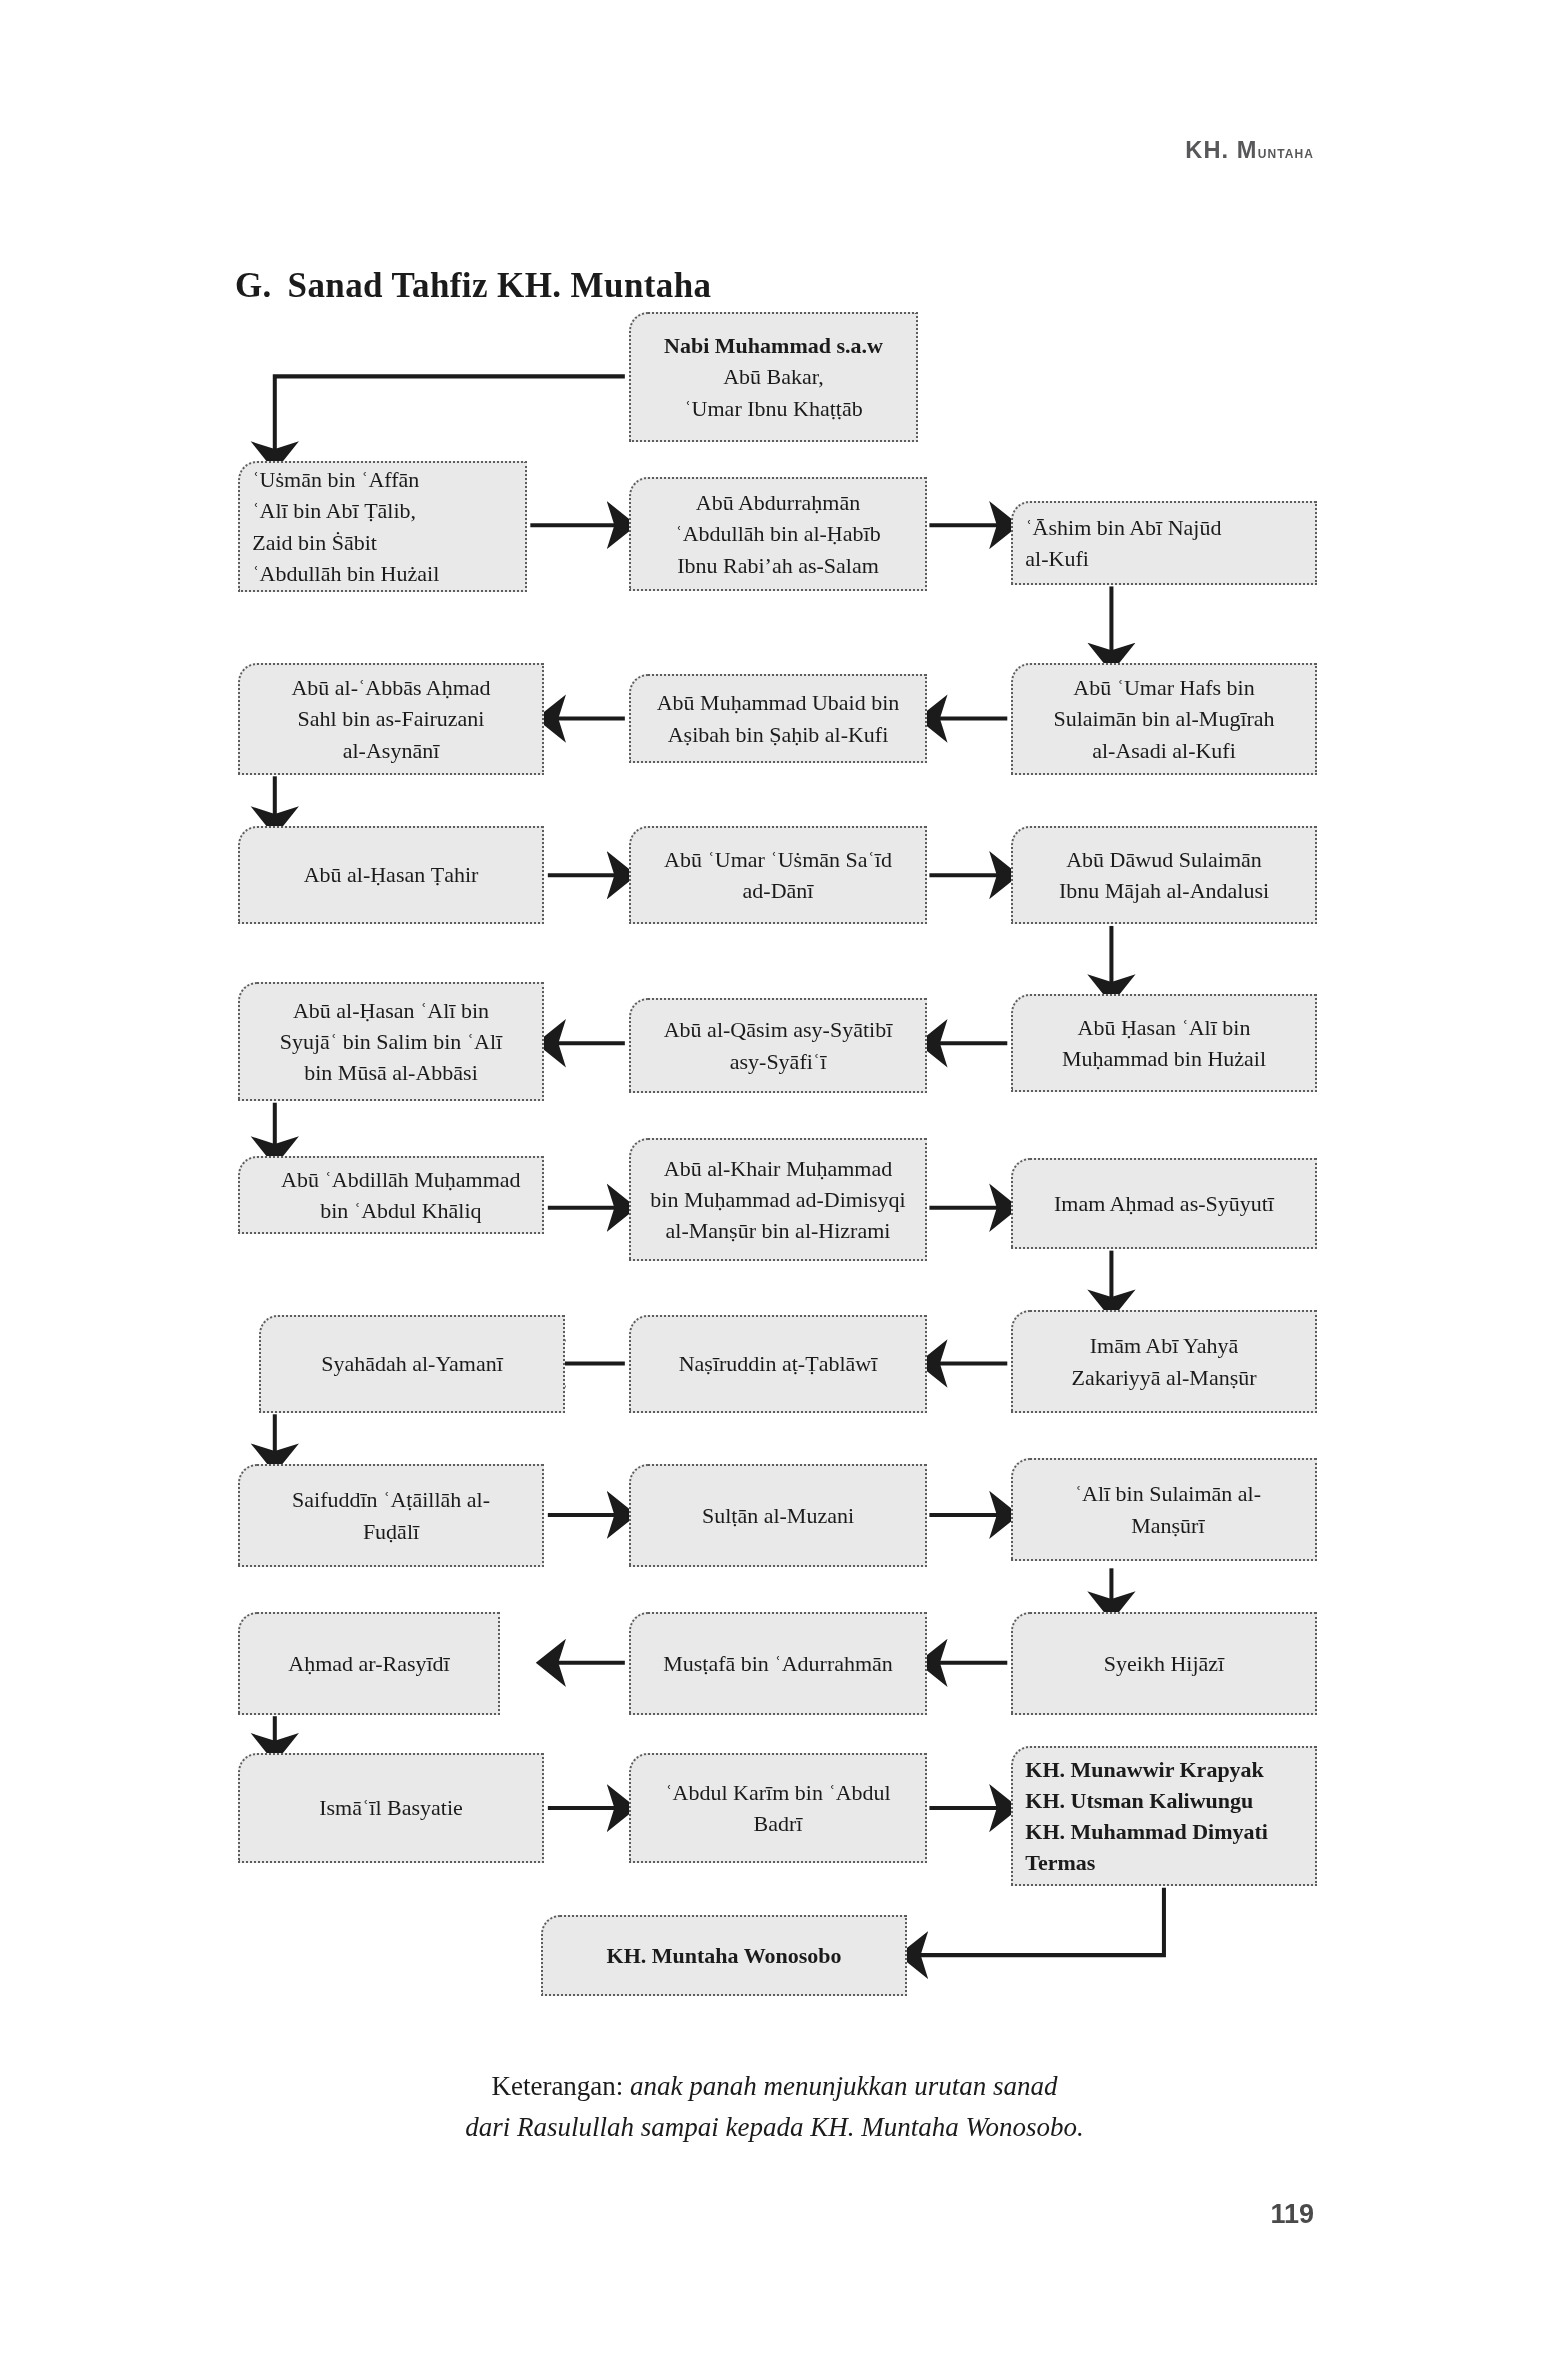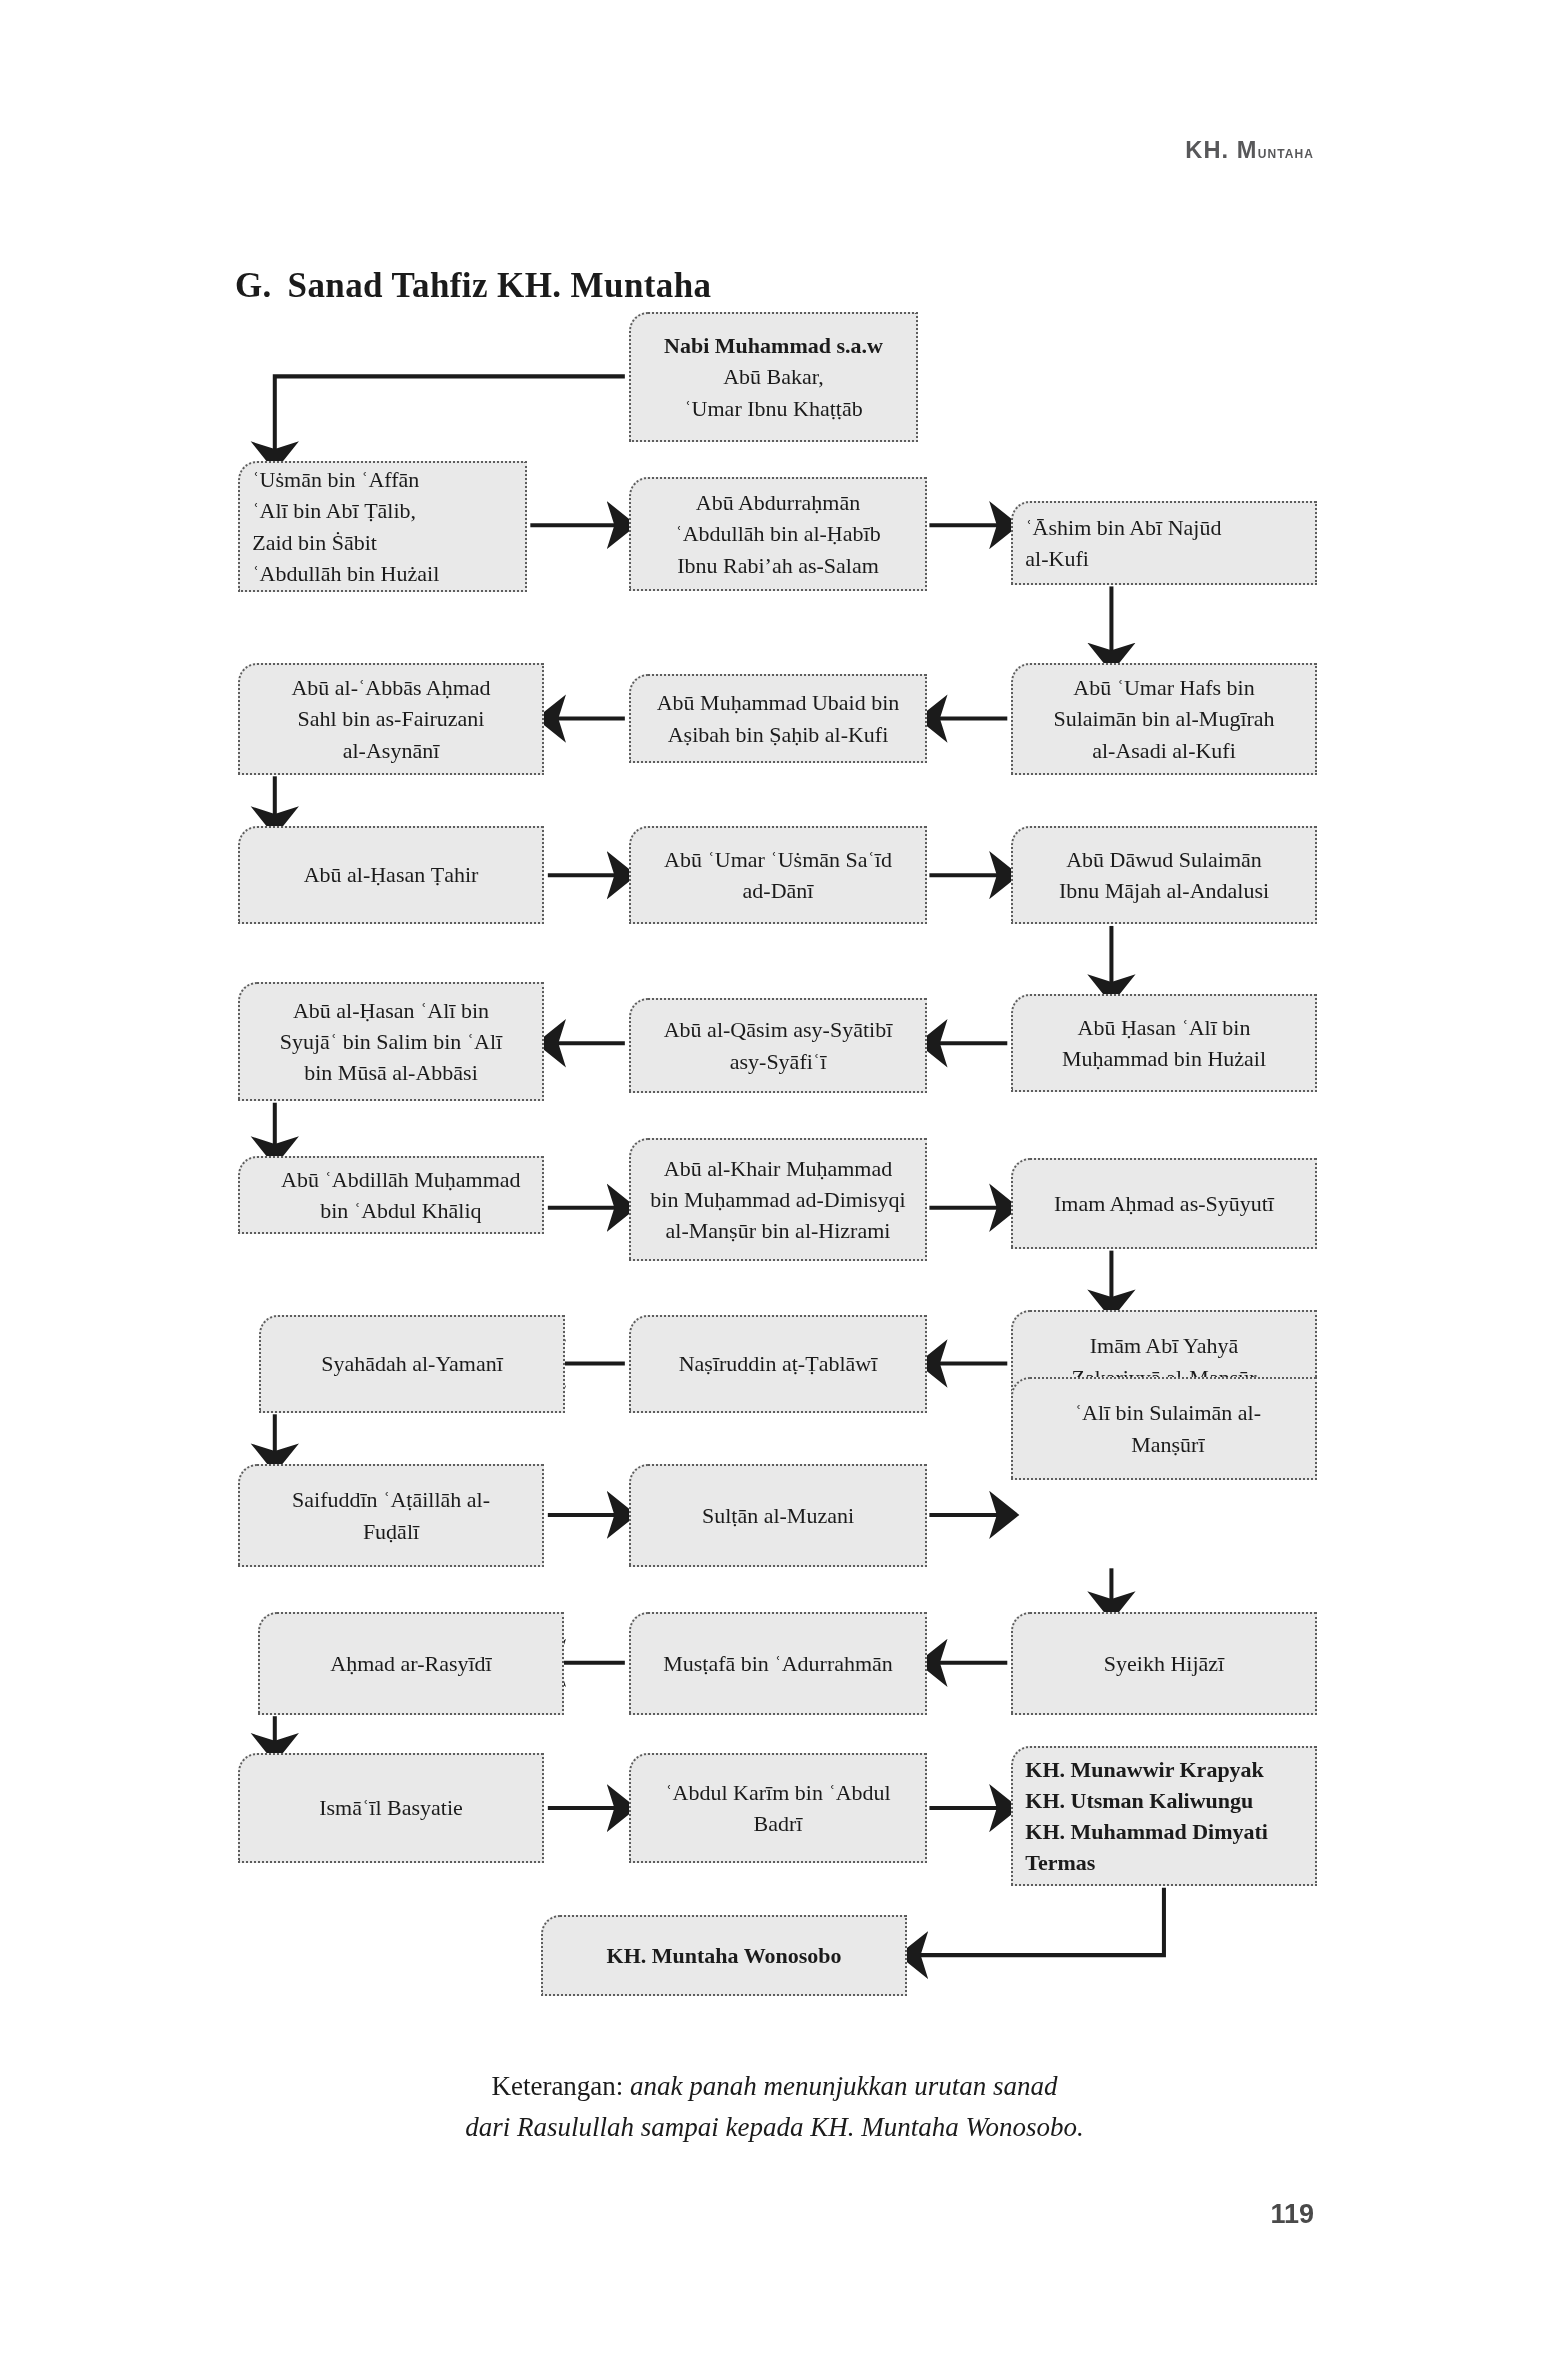--- a/index.html
+++ b/index.html
@@ -201,24 +201,24 @@
     </div>
     <div class="node" style="left: 1011px; top: 1310px; width: 306px; height: 103px;">
       <span class="txt"><span>Imām Abī Yahyā</span><br><span>Zakariyyā al-Manṣūr</span></span>
     </div>
     <div class="node" style="left: 238px; top: 1464px; width: 306px; height: 103px;">
       <span class="txt"><span>Saifuddīn ʿAṭāillāh al-</span><br><span>Fuḍālī</span></span>
     </div>
     <div class="node" style="left: 629px; top: 1464px; width: 298px; height: 103px;">
       <span class="txt"><span>Sulṭān al-Muzani</span></span>
     </div>
-    <div class="node" style="left: 1011px; top: 1377px; width: 306px; height: 103px; padding-left: 20px;">
+    <div class="node" style="left: 1011px; top: 1458px; width: 306px; height: 103px; padding-left: 20px;">
       <span class="txt"><span>ʿAlī bin Sulaimān al-</span><br><span>Manṣūrī</span></span>
     </div>
-    <div class="node" style="left: 238px; top: 1612px; width: 306px; height: 103px; margin-left: 20px;">
+    <div class="node" style="left: 238px; top: 1612px; width: 262px; height: 103px;">
       <span class="txt"><span>Aḥmad ar-Rasyīdī</span></span>
     </div>
     <div class="node" style="left: 629px; top: 1612px; width: 298px; height: 103px;">
       <span class="txt"><span>Musṭafā bin ʿAdurrahmān</span></span>
     </div>
     <div class="node" style="left: 1011px; top: 1612px; width: 306px; height: 103px;">
       <span class="txt"><span>Syeikh Hijāzī</span></span>
     </div>
     <div class="node" style="left: 238px; top: 1753px; width: 306px; height: 110px;">
       <span class="txt"><span>Ismāʿīl Basyatie</span></span>

